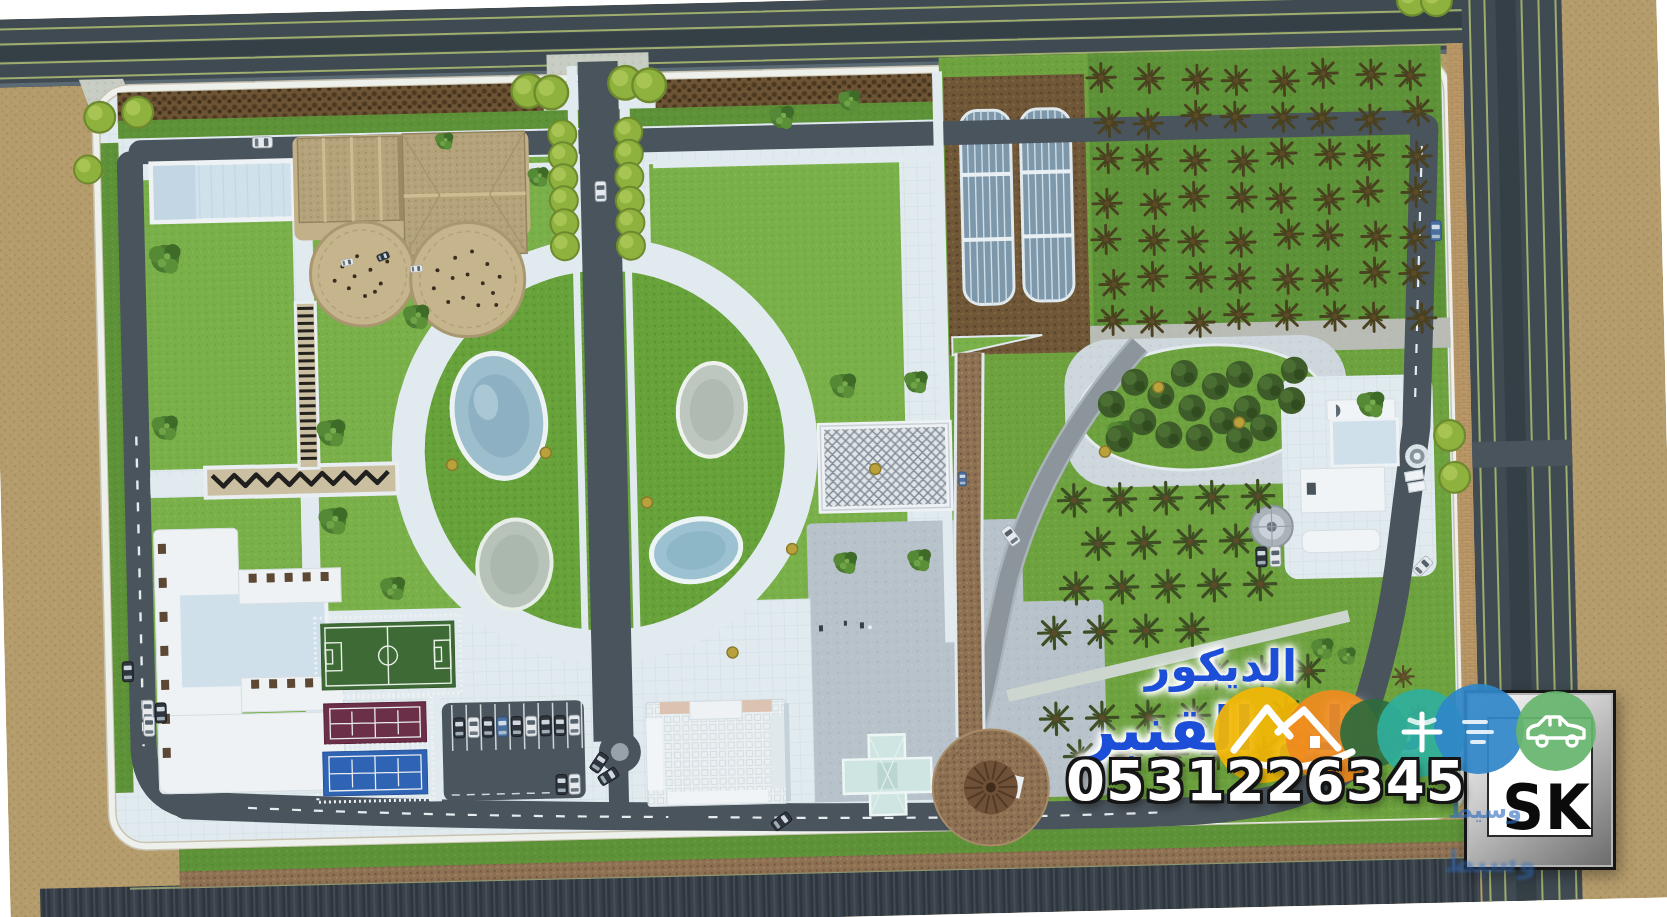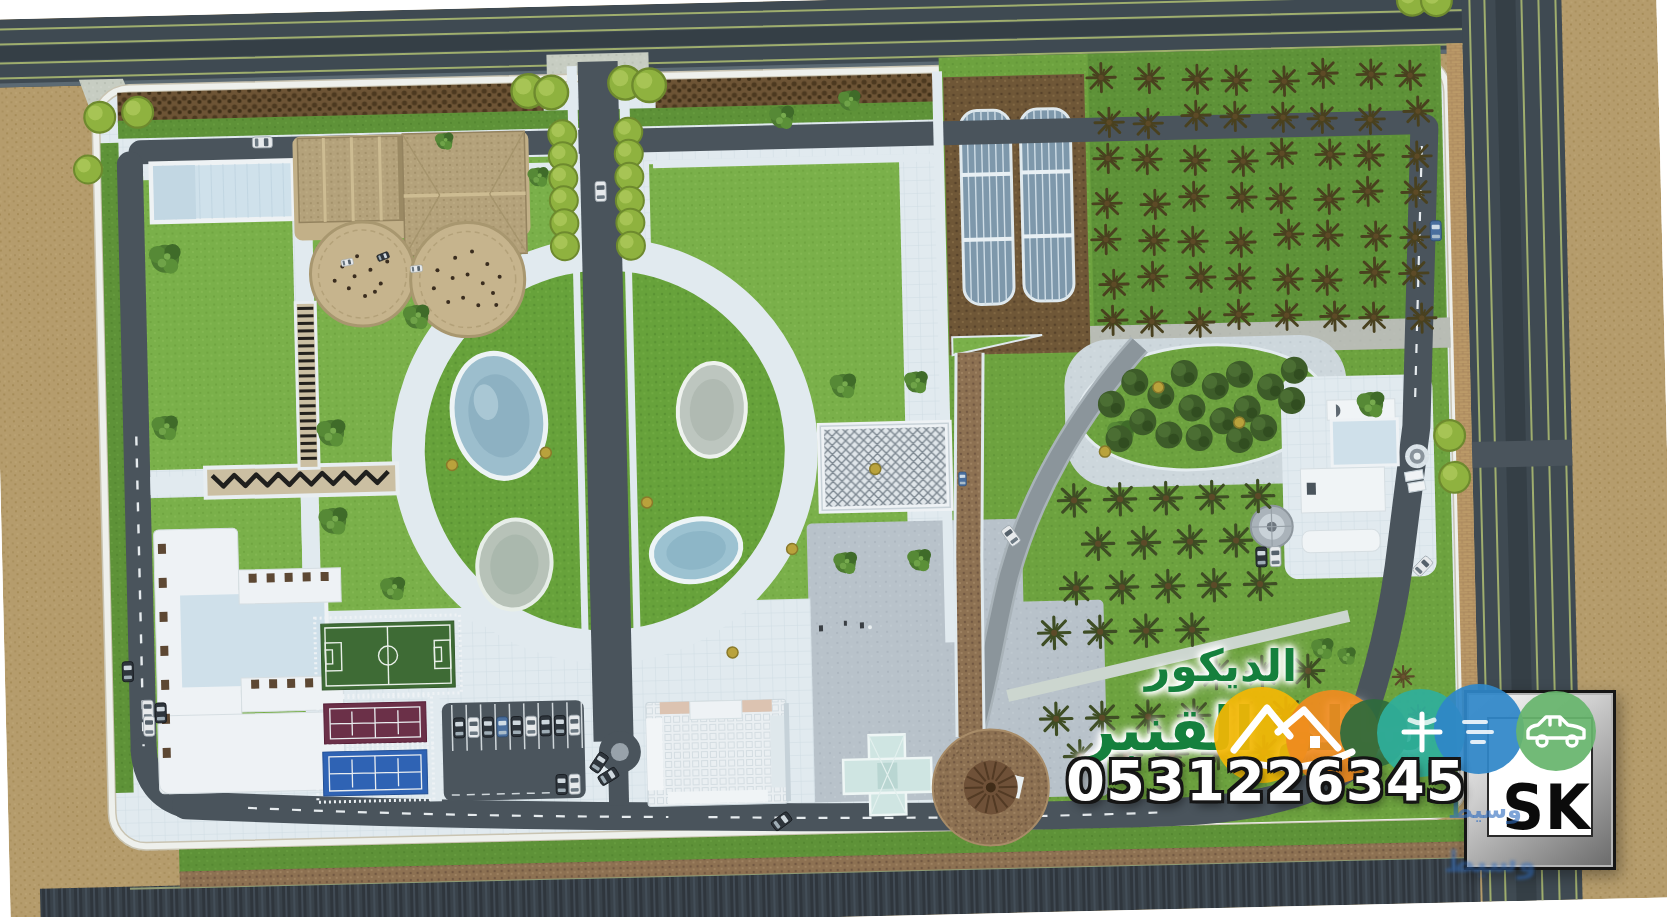--- a/index.html
+++ b/index.html
@@ -2,21 +2,21 @@
 <html><head>
 <meta charset="utf-8">
 <style>
   html,body{margin:0;padding:0;background:#fff;}
   .stage{position:relative;width:1667px;height:917px;overflow:hidden;background:#ffffff;
          font-family:"DejaVu Sans", sans-serif;}
   .photo{position:absolute;left:0;top:0;width:1667px;height:917px;
          transform:rotate(-1.35deg);transform-origin:50% 50%;}
   
   .wm{position:absolute;white-space:nowrap;font-family:"DejaVu Sans",sans-serif;font-weight:bold;}
-  .wm-ar{color:#15803d;
+  .wm-ar{color:#1d4ed8;
      text-shadow:0 0 5px #fff,0 0 10px #fff,0 0 16px #fff,2px 2px 6px rgba(255,255,255,.9),-2px -2px 6px rgba(255,255,255,.9);}
   .wm-line1{left:1145px;top:640px;font-size:44px;}
   .wm-line2{left:1082px;top:694px;font-size:60px;}
   .wm-phone{left:1066px;top:748px;font-size:56px;color:#fff;letter-spacing:1px;
      text-shadow:-3px -3px 0 #151515,3px -3px 0 #151515,-3px 3px 0 #151515,3px 3px 0 #151515,
                  0 -3px 0 #151515,0 3px 0 #151515,-3px 0 0 #151515,3px 0 0 #151515, 4px 6px 10px rgba(0,0,0,.45);}
   .badge{position:absolute;border-radius:50%;opacity:.93;}
   .icon-abs{position:absolute;}
   .sk-frame{position:absolute;left:1464px;top:690px;width:152px;height:180px;
      background:linear-gradient(140deg,#fdfdfd 0%,#cfcfcf 38%,#6a6a6a 100%);

